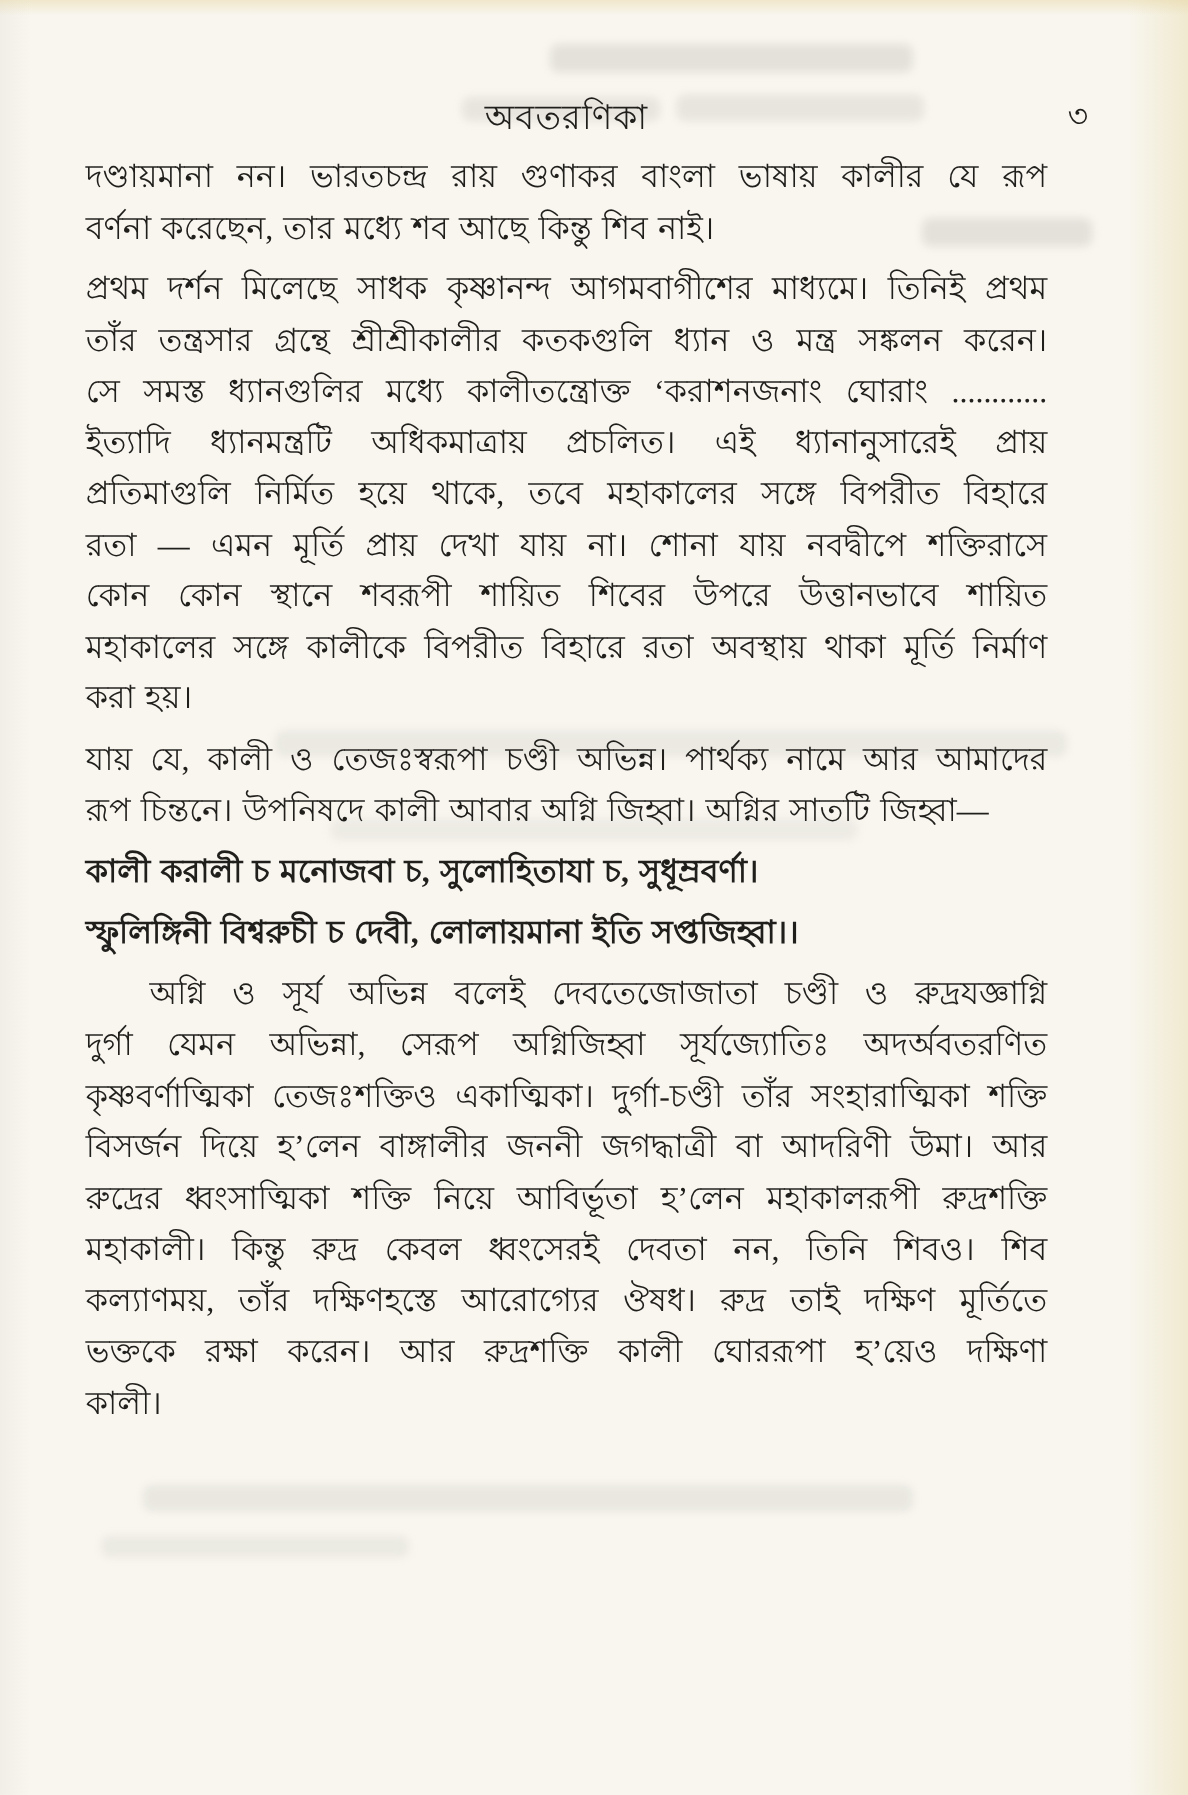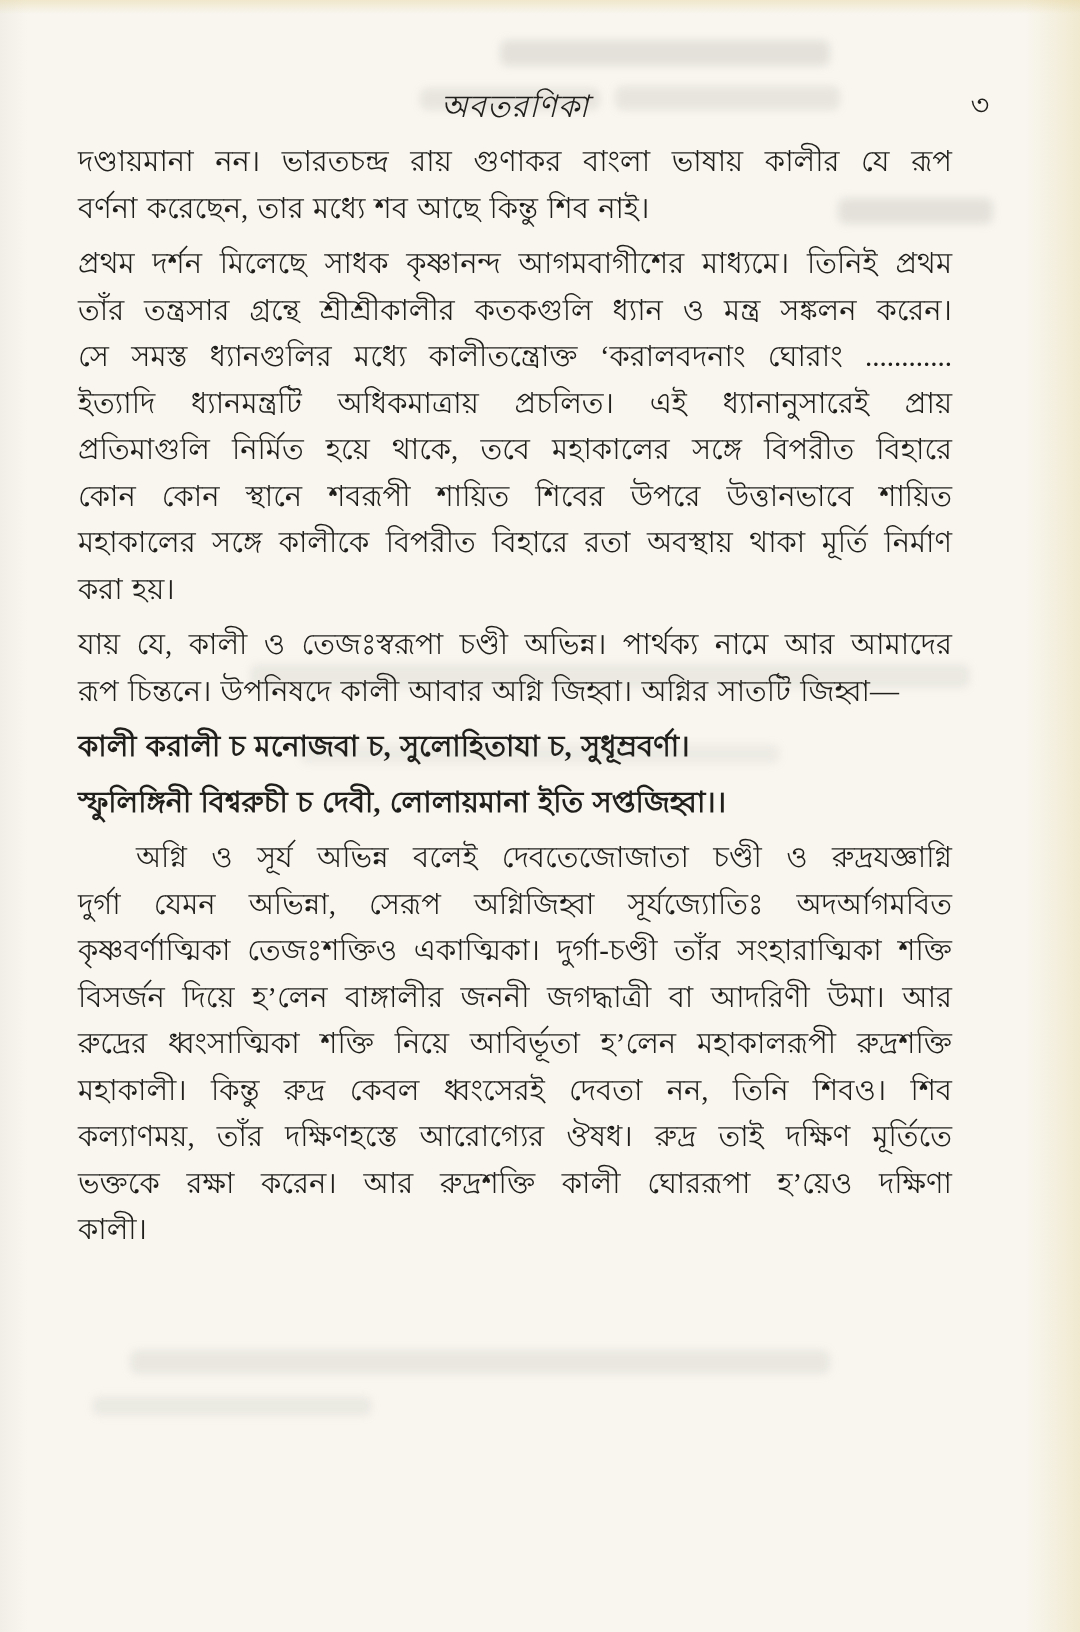--- a/index.html
+++ b/index.html
@@ -19,21 +19,20 @@
       linear-gradient(to bottom, rgba(228,209,150,0.40) 0px, rgba(228,209,150,0) 14px),
       linear-gradient(to left,  rgba(233,221,178,0.50) 0px, rgba(233,221,178,0) 55px),
       linear-gradient(to right, rgba(198,193,182,0.15) 0px, rgba(198,193,182,0) 28px),
       #f8f6ef;
   }
   .header-title {
     position: absolute; top: 82px; left: 78px; width: 874px;
     text-align: center;
     font-size: 31px;
     letter-spacing: 1px;
-    font-style: italic;
   }
   .page-number {
     position: absolute; top: 82px; left: 940px; width: 80px;
     text-align: center;
     font-size: 29px;
   }
   .body-text {
     position: absolute; top: 138px; left: 78px; width: 874px;
     font-size: 29px;
     line-height: 46.5px;
@@ -85,40 +84,41 @@
   <div class="page-number">৩</div>
 
   <div class="body-text">
       <div class="para">
         <div class="line">দণ্ডায়মানা নন। ভারতচন্দ্র রায় গুণাকর বাংলা ভাষায় কালীর যে রূপ</div>
         <div class="line last">বর্ণনা করেছেন, তার মধ্যে শব আছে কিন্তু শিব নাই।</div>
       </div>
       <div class="para">
         <div class="line">প্রথম দর্শন মিলেছে সাধক কৃষ্ণানন্দ আগমবাগীশের মাধ্যমে। তিনিই প্রথম</div>
         <div class="line">তাঁর তন্ত্রসার গ্রন্থে শ্রীশ্রীকালীর কতকগুলি ধ্যান ও মন্ত্র সঙ্কলন করেন।</div>
-        <div class="line">সে সমস্ত ধ্যানগুলির মধ্যে কালীতন্ত্রোক্ত ‘করালবদনাং ঘোরাং ............</div>
+        <div class="line">সে সমস্ত ধ্যানগুলির মধ্যে কালীতন্ত্রোক্ত ‘করাশনজনাং ঘোরাং ............</div>
         <div class="line">ইত্যাদি ধ্যানমন্ত্রটি অধিকমাত্রায় প্রচলিত। এই ধ্যানানুসারেই প্রায়</div>
         <div class="line">প্রতিমাগুলি নির্মিত হয়ে থাকে, তবে মহাকালের সঙ্গে বিপরীত বিহারে</div>
+        <div class="line">রতা — এমন মূর্তি প্রায় দেখা যায় না। শোনা যায় নবদ্বীপে শক্তিরাসে</div>
         <div class="line">কোন কোন স্থানে শবরূপী শায়িত শিবের উপরে উত্তানভাবে শায়িত</div>
         <div class="line">মহাকালের সঙ্গে কালীকে বিপরীত বিহারে রতা অবস্থায় থাকা মূর্তি নির্মাণ</div>
         <div class="line last">করা হয়।</div>
       </div>
       <div class="para">
         <div class="line">যায় যে, কালী ও তেজঃস্বরূপা চণ্ডী অভিন্ন। পার্থক্য নামে আর আমাদের</div>
         <div class="line last">রূপ চিন্তনে। উপনিষদে কালী আবার অগ্নি জিহ্বা। অগ্নির সাতটি জিহ্বা—</div>
       </div>
       <div class="para bold">
         <div class="line last">কালী করালী চ মনোজবা চ, সুলোহিতাযা চ, সুধূম্রবর্ণা।</div>
       </div>
       <div class="para bold">
         <div class="line last">স্ফুলিঙ্গিনী বিশ্বরুচী চ দেবী, লোলায়মানা ইতি সপ্তজিহ্বা।।</div>
       </div>
       <div class="para">
         <div class="line indent">অগ্নি ও সূর্য অভিন্ন বলেই দেবতেজোজাতা চণ্ডী ও রুদ্রযজ্ঞাগ্নি</div>
-        <div class="line">দুর্গা যেমন অভিন্না, সেরূপ অগ্নিজিহ্বা সূর্যজ্যোতিঃ অদর্আগমবিত</div>
+        <div class="line">দুর্গা যেমন অভিন্না, সেরূপ অগ্নিজিহ্বা সূর্যজ্যোতিঃ অদর্অবতরণিত</div>
         <div class="line">কৃষ্ণবর্ণাত্মিকা তেজঃশক্তিও একাত্মিকা। দুর্গা-চণ্ডী তাঁর সংহারাত্মিকা শক্তি</div>
         <div class="line">বিসর্জন দিয়ে হ’লেন বাঙ্গালীর জননী জগদ্ধাত্রী বা আদরিণী উমা। আর</div>
         <div class="line">রুদ্রের ধ্বংসাত্মিকা শক্তি নিয়ে আবির্ভূতা হ’লেন মহাকালরূপী রুদ্রশক্তি</div>
         <div class="line">মহাকালী। কিন্তু রুদ্র কেবল ধ্বংসেরই দেবতা নন, তিনি শিবও। শিব</div>
         <div class="line">কল্যাণময়, তাঁর দক্ষিণহস্তে আরোগ্যের ঔষধ। রুদ্র তাই দক্ষিণ মূর্তিতে</div>
         <div class="line">ভক্তকে রক্ষা করেন। আর রুদ্রশক্তি কালী ঘোররূপা হ’য়েও দক্ষিণা</div>
         <div class="line last">কালী।</div>
       </div>
     </div>
 

